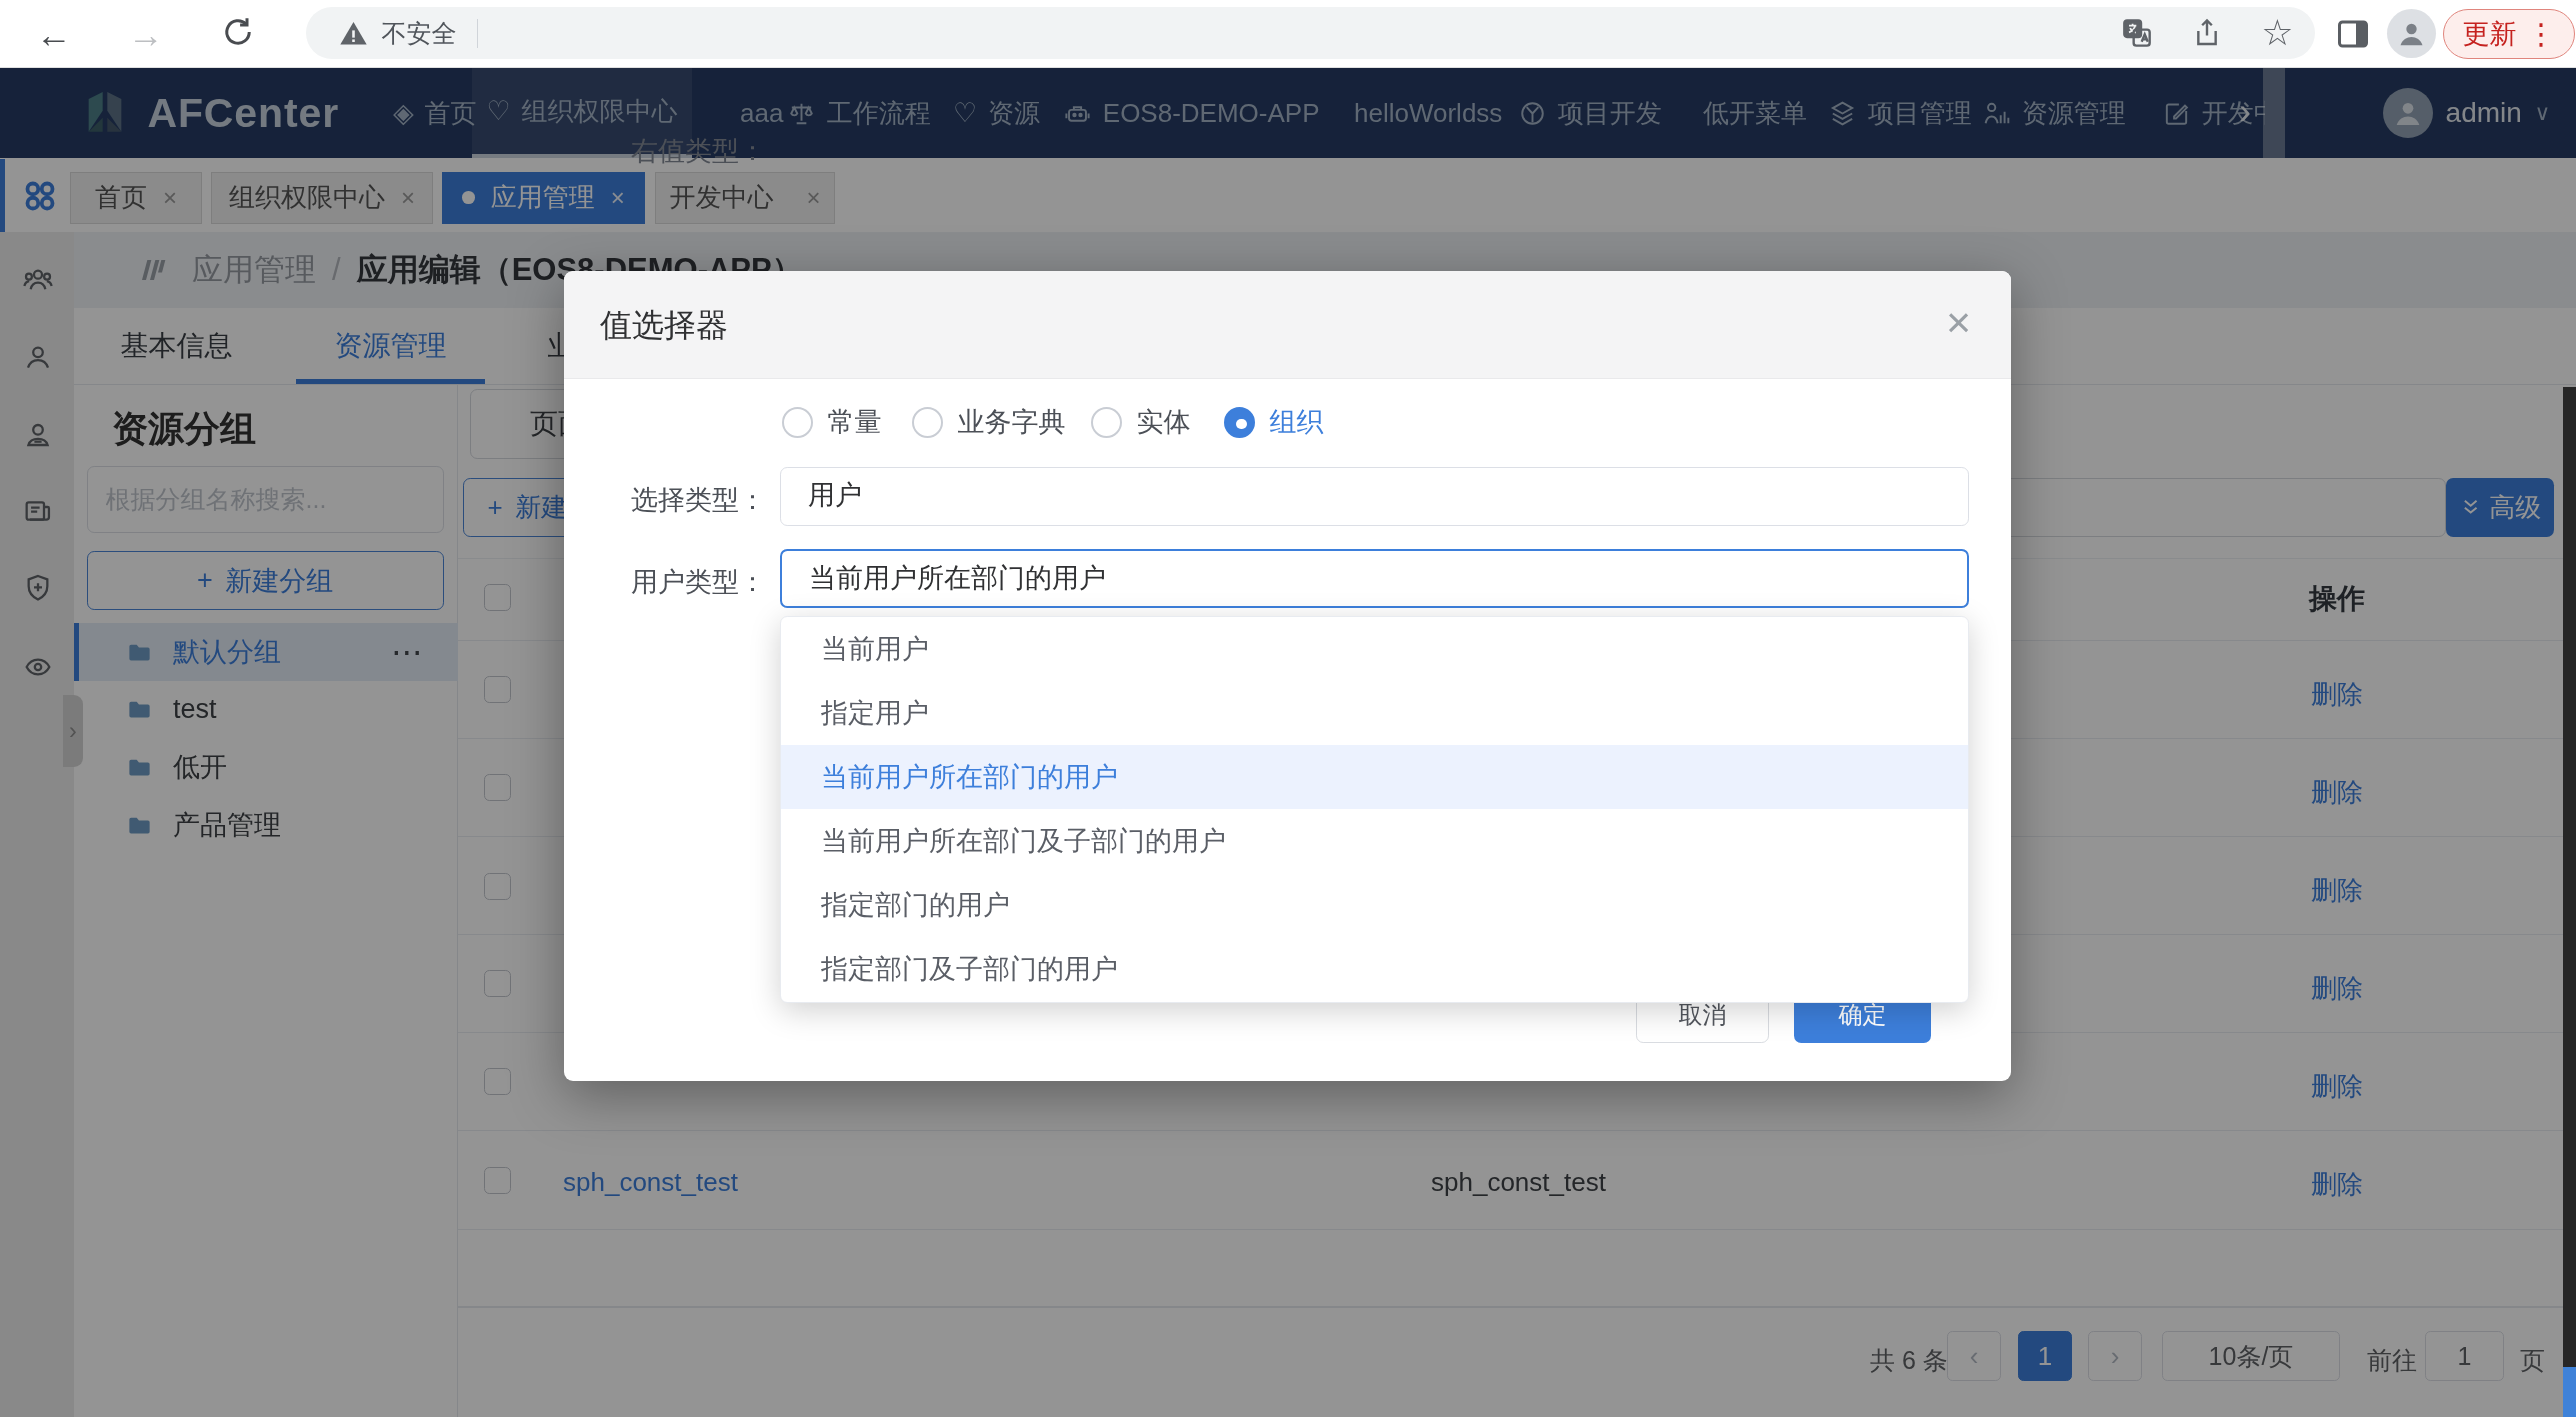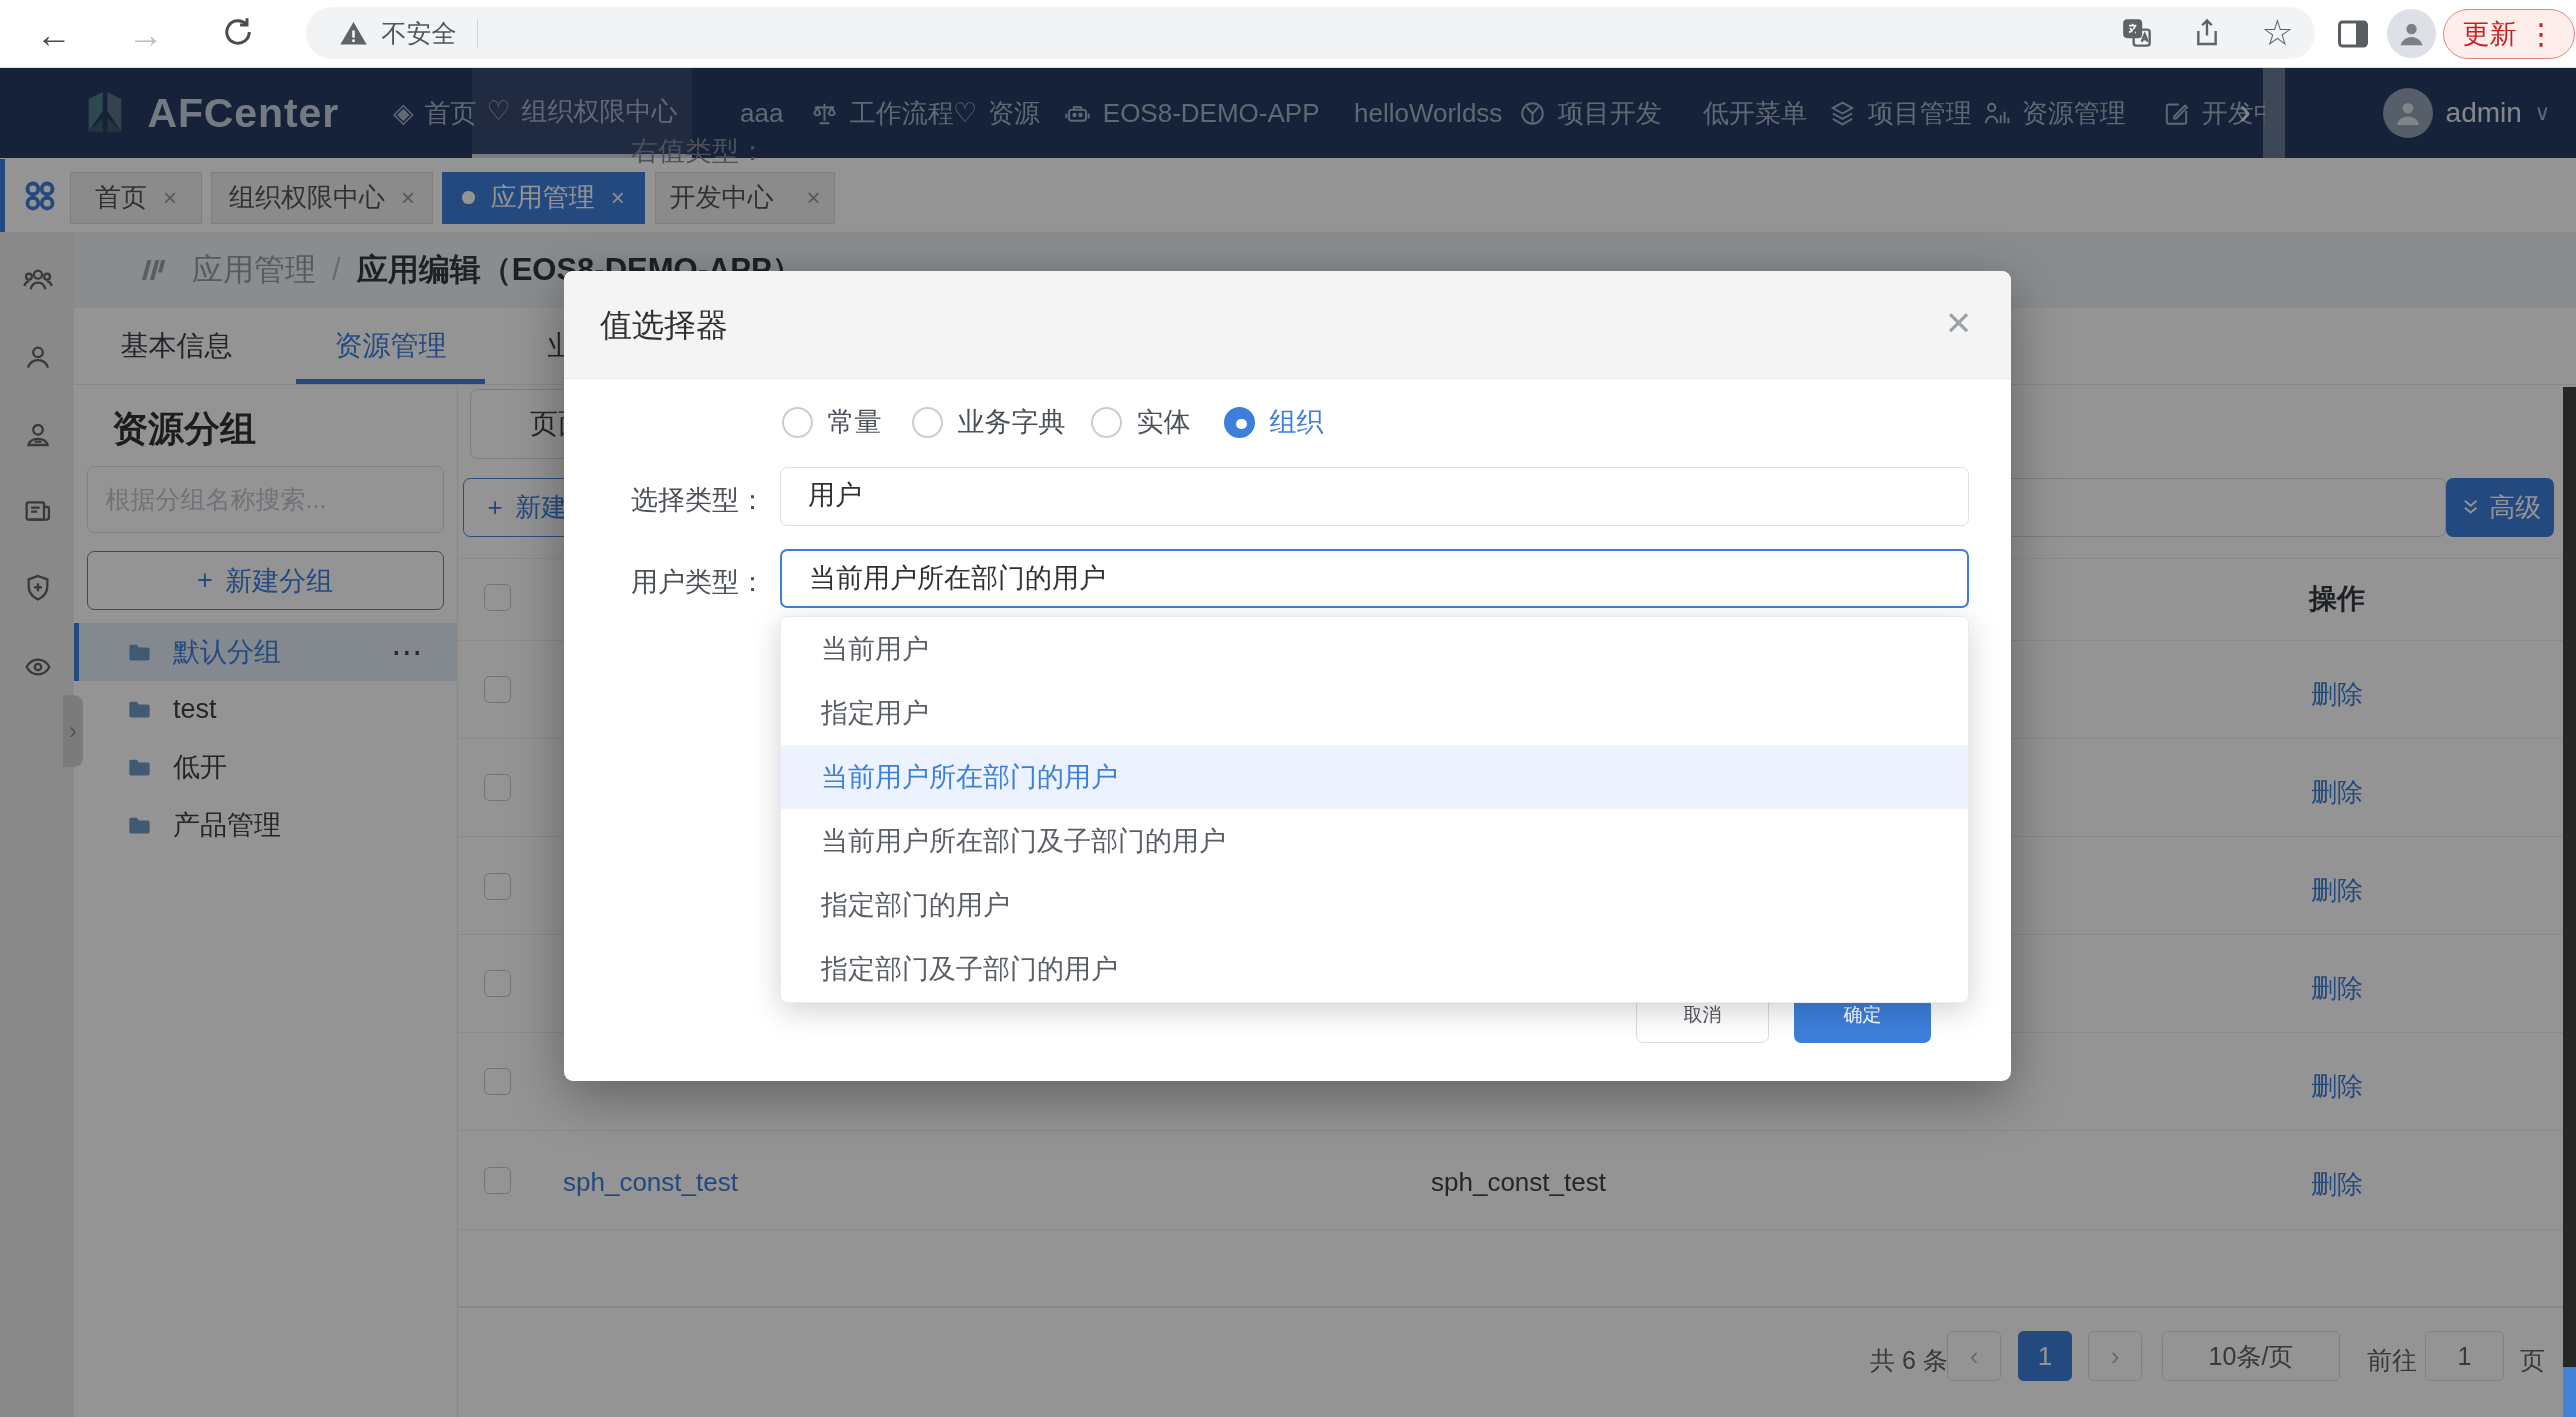--- a/index.html
+++ b/index.html
@@ -108,21 +108,21 @@
   .radio{width:31px;height:31px;border-radius:50%;border:2.7px solid #c9cdd4;background:#fff;position:relative;}
   .radio-item .rl{font-size:27px;color:#4c5057;}
   .radio-item.on .radio{background:#3d7fdb;border-color:#3d7fdb;}
   .radio-item.on .radio::after{content:"";position:absolute;left:10px;top:10px;width:10.8px;height:10.8px;border-radius:50%;background:#fff;}
   .radio-item.on .rl{color:#3d7fdb;}
   .m-input{position:absolute;left:216px;width:1189px;border:1.8px solid #dcdfe6;border-radius:7.2px;background:#fff;font-size:27px;color:#303133;padding-left:27px;cursor:pointer;}
   .m-input.focus{border:2.7px solid #3d7fdb;}
   .m-drop{position:absolute;left:216px;top:345px;width:1189px;height:387px;background:#fff;border:0.9px solid #e8ebf0;border-radius:7.2px;box-shadow:0 7.2px 31px rgba(0,0,0,.18);overflow:hidden;z-index:10;}
   .m-opt{height:64px;line-height:64px;padding-left:40px;font-size:27px;color:#5a5e66;cursor:pointer;}
   .m-opt.sel{background:#ecf2fe;color:#3d7fdb;font-weight:500;}
-  .m-btn{position:absolute;top:716px;height:56px;border-radius:7.2px;display:flex;align-items:center;justify-content:center;font-size:19px;cursor:pointer;}
+  .m-btn{position:absolute;top:716px;height:56px;border-radius:7.2px;display:flex;align-items:center;justify-content:center;font-size:24px;cursor:pointer;}
   .m-btn.cancel{left:1072px;width:133px;border:1.8px solid #d9dce1;background:#fff;color:#53575e;}
   .m-btn.ok{left:1230px;width:137px;background:#3d7fdb;color:#fff;}
 </style>
 </head>
 <body>
 
 <div id="screen">
 
   <div class="chrome">
     <span class="navbtn" style="left:36px;">←</span>
@@ -194,21 +194,21 @@
       <span class="g">◈</span>
       <span>首页</span>
     </div>
     <div class="ni active" style="left:472px;">
       <span class="g">♡</span>
       <span>组织权限中心</span>
     </div>
     <div class="ni" style="left:740px;">
       <span>aaa</span>
     </div>
-    <div class="ni" style="left:810px;">
+    <div class="ni" style="left:787px;">
       <span>
           <svg width="29" height="29" viewBox="0 0 24 24" fill="none" stroke="currentColor" stroke-width="1.6">
             <path d="M12 4v14M8 20h8M4 7h16M6 7l-2.5 5a2.8 2.8 0 0 0 5 0L6 7zM18 7l-2.5 5a2.8 2.8 0 0 0 5 0L18 7z"></path>
           </svg>
         </span>
       <span>工作流程</span>
     </div>
     <div class="ni" style="left:953px;">
       <span class="g">♡</span>
       <span>资源</span>

